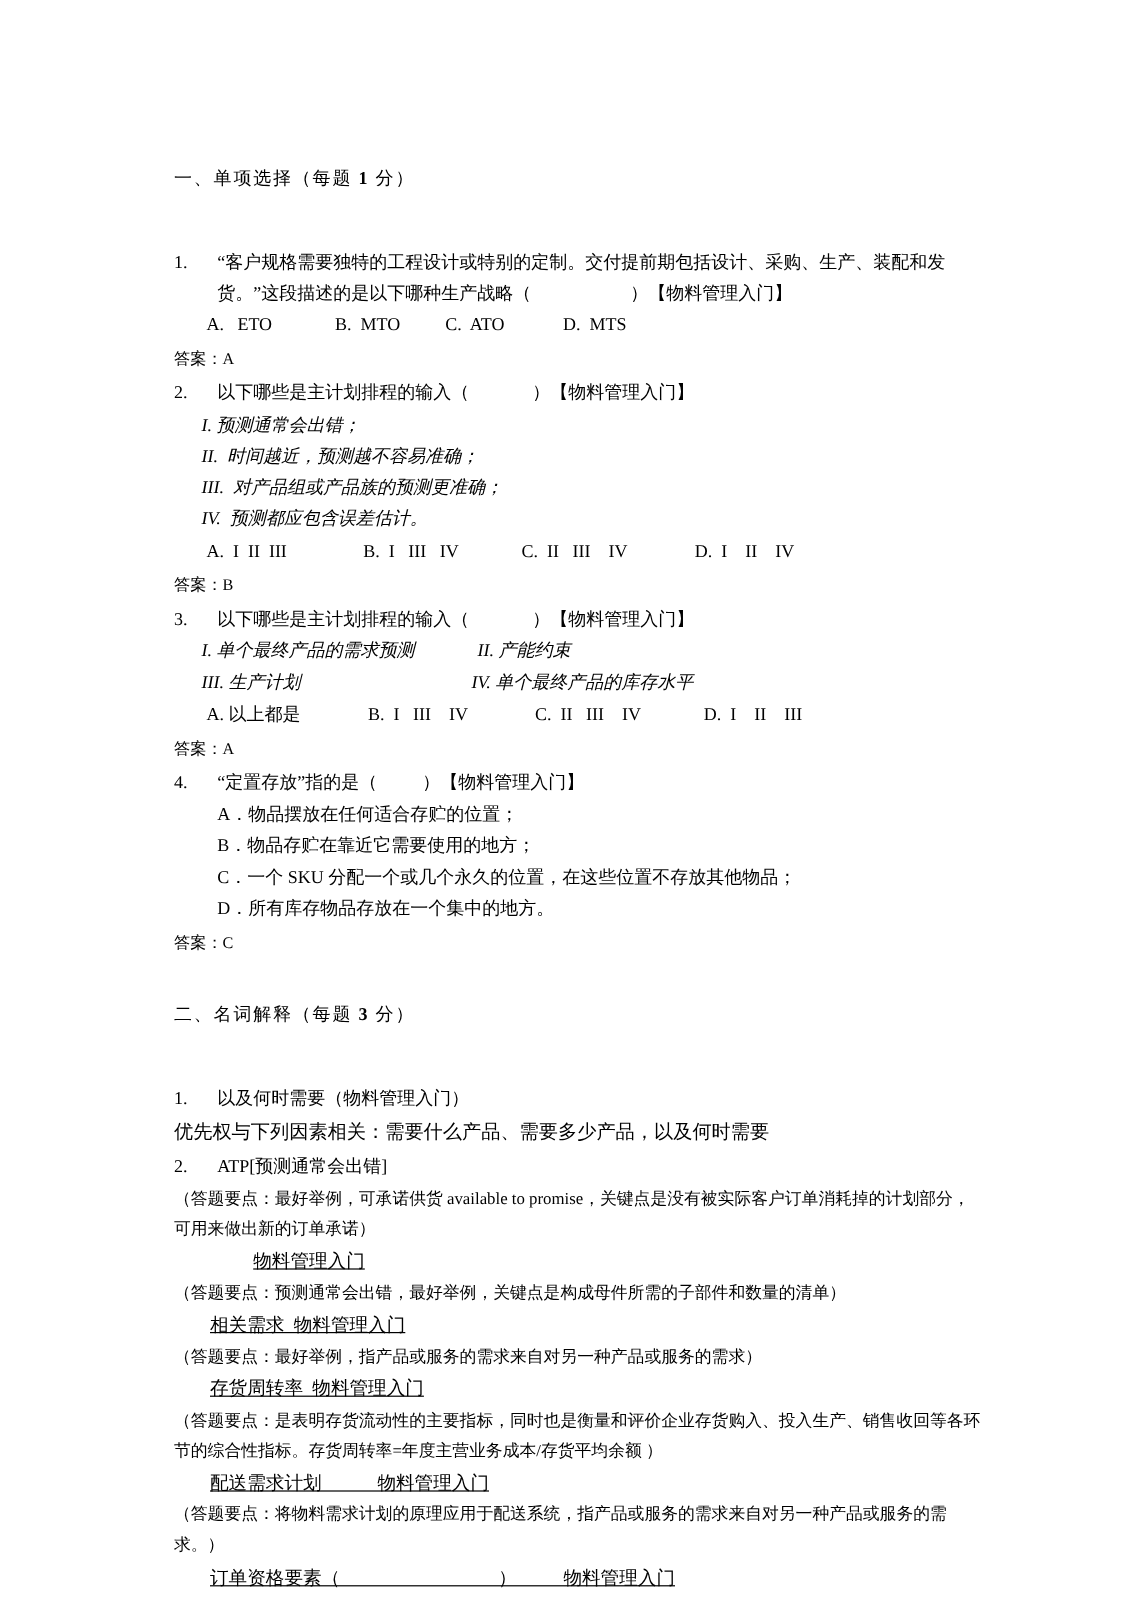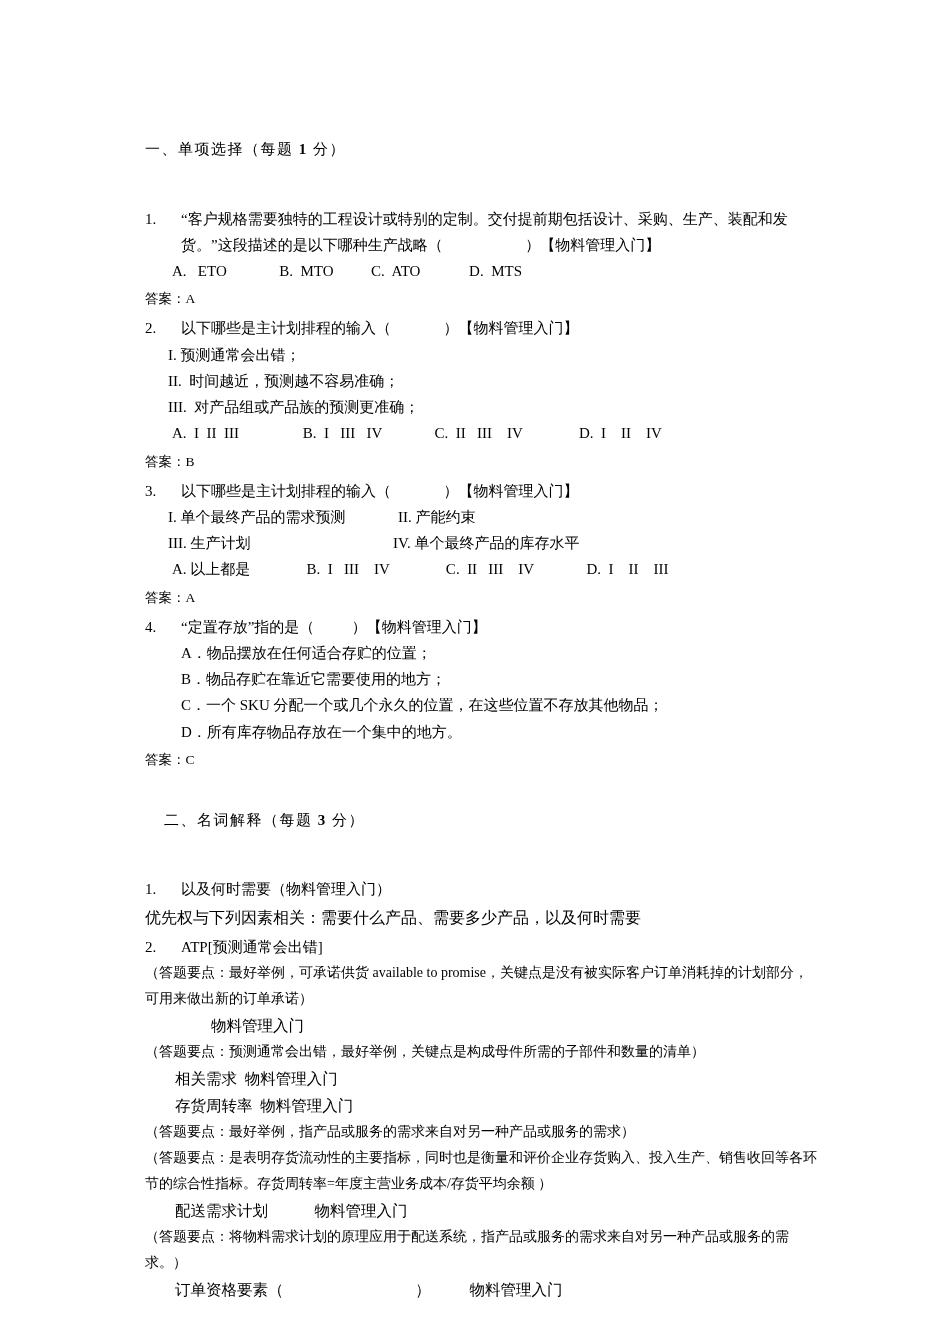--- a/index.html
+++ b/index.html
@@ -16,32 +16,32 @@
     line-height: 1.75;
   }
   .heading {
     font-size: 15px;
     font-weight: 400;
     letter-spacing: 1.5px;
     line-height: 1.3;
     margin: 0 0 46px 0;
   }
   .heading .hnum { font-weight: 700; }
-  .h2 { margin-top: 38px; margin-left: 19px; }
+  .h2 { margin-top: 38px; }
   .q { display: flex; align-items: flex-start; margin-top: 2px; }
   .qnum { flex: 0 0 36px; }
   .qtext { flex: 1; white-space: pre-wrap; }
   .line { white-space: pre-wrap; }
-  .sub { padding-left: 23px; }
+  .sub { padding-left: 23px; font-style: italic; }
   .opt { padding-left: 27px; }
   .optitem { padding-left: 36px; }
   .answer { font-size: 13.5px; line-height: 2.0; white-space: pre-wrap; margin: 1px 0 3px 0; }
   .body14 { font-size: 16px; line-height: 1.85; }
   .note { font-size: 14px; line-height: 1.85; }
-  .term { padding-left: 30px; font-size: 15.5px; }
+  .term { padding-left: 30px; font-size: 15.5px; text-decoration: underline; }
   .deep { padding-left: 66px; }
 </style>
 </head>
 <body>
 
 <div class="sheet">
 
   <h1 class="heading"><span>一、单项选择（每题 </span><span class="hnum">1</span><span> 分）</span></h1>
 
   <div class="q">
@@ -51,20 +51,21 @@
   <div class="line opt">A.   ETO              B.  MTO          C.  ATO             D.  MTS</div>
   <div class="answer">答案：A</div>
 
   <div class="q">
     <span class="qnum">2.</span>
     <div class="qtext">以下哪些是主计划排程的输入（              ）【物料管理入门】</div>
   </div>
   <div class="line sub">I. 预测通常会出错；</div>
   <div class="line sub">II.  时间越近，预测越不容易准确；</div>
   <div class="line sub">III.  对产品组或产品族的预测更准确；</div>
+  <div class="line sub">IV.  预测都应包含误差估计。</div>
   <div class="line opt">A.  I  II  III                 B.  I   III   IV              C.  II   III    IV               D.  I    II    IV</div>
   <div class="answer">答案：B</div>
 
   <div class="q">
     <span class="qnum">3.</span>
     <div class="qtext">以下哪些是主计划排程的输入（              ）【物料管理入门】</div>
   </div>
   <div class="line sub">I. 单个最终产品的需求预测              II. 产能约束</div>
   <div class="line sub">III. 生产计划                                      IV. 单个最终产品的库存水平</div>
   <div class="line opt">A. 以上都是               B.  I   III    IV               C.  II   III    IV              D.  I    II    III</div>
@@ -91,23 +92,23 @@
   <div class="q">
     <span class="qnum">2.</span>
     <div class="qtext">ATP[预测通常会出错]</div>
   </div>
   <div class="line note">（答题要点：最好举例，可承诺供货 available to promise，关键点是没有被实际客户订单消耗掉的计划部分，可用来做出新的订单承诺）</div>
 
   <div class="line term deep">物料管理入门</div>
   <div class="line note">（答题要点：预测通常会出错，最好举例，关键点是构成母件所需的子部件和数量的清单）</div>
 
   <div class="line term">相关需求  物料管理入门</div>
+  <div class="line note">（答题要点：最好举例，指产品或服务的需求来自对另一种产品或服务的需求）</div>
+
   <div class="line term">存货周转率  物料管理入门</div>
-
-  <div class="line note">（答题要点：最好举例，指产品或服务的需求来自对另一种产品或服务的需求）</div>
   <div class="line note">（答题要点：是表明存货流动性的主要指标，同时也是衡量和评价企业存货购入、投入生产、销售收回等各环节的综合性指标。存货周转率=年度主营业务成本/存货平均余额 ）</div>
 
   <div class="line term">配送需求计划            物料管理入门</div>
   <div class="line note">（答题要点：将物料需求计划的原理应用于配送系统，指产品或服务的需求来自对另一种产品或服务的需求。）</div>
 
   <div class="line term">订单资格要素（                                  ）          物料管理入门</div>
 
 </div>
 
 </body></html>

